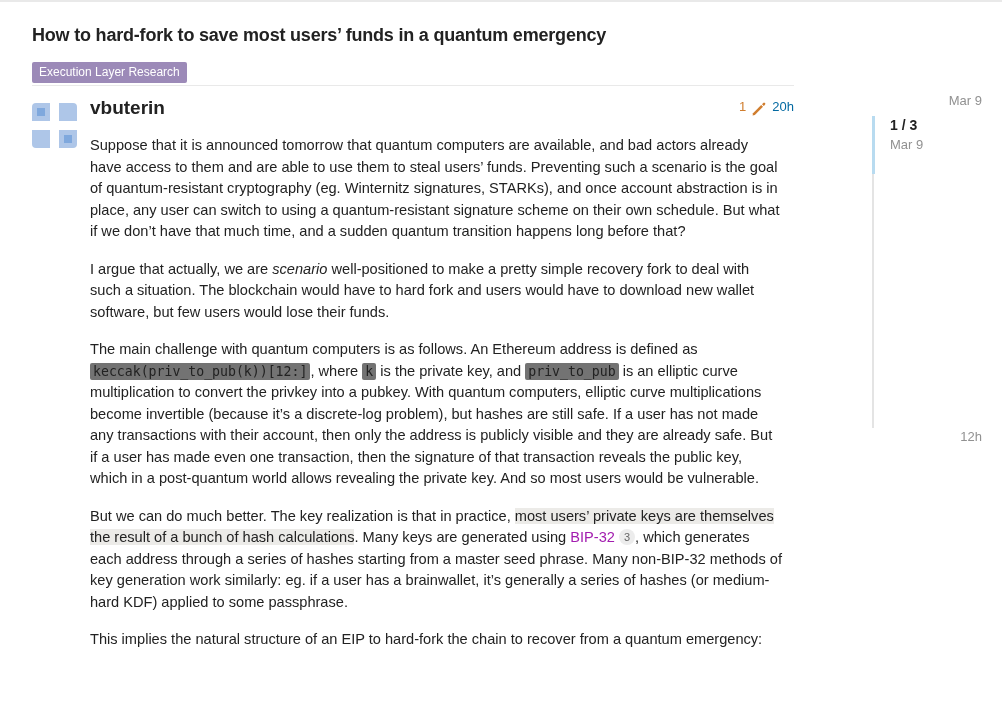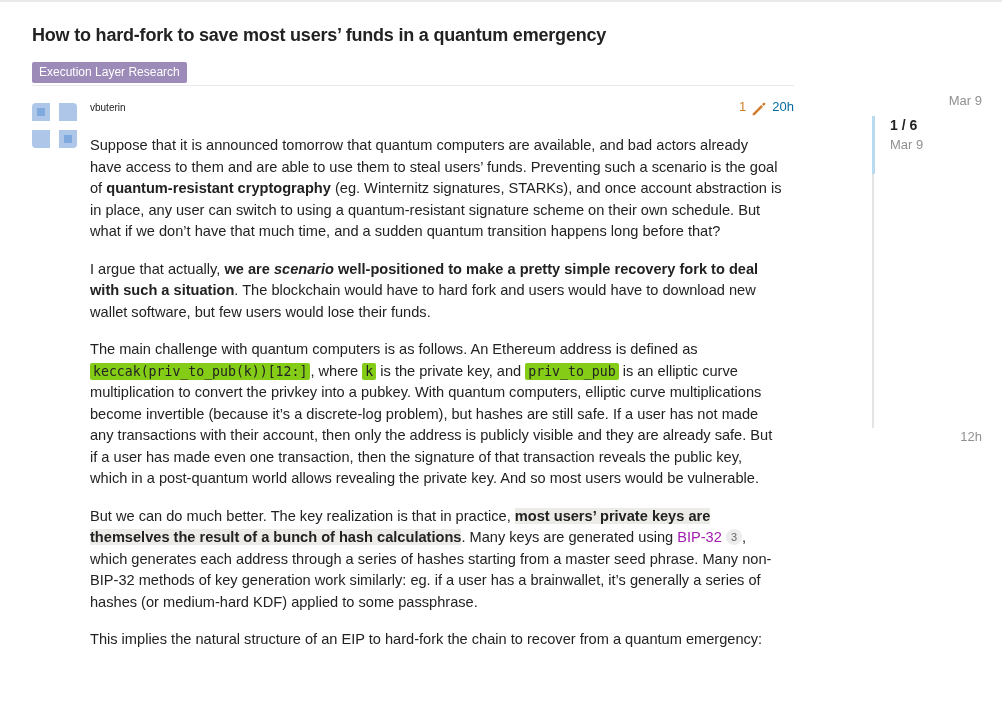--- a/index.html
+++ b/index.html
@@ -103,22 +103,22 @@
     width: 8px; height: 8px;
     background: #7fa8dd;
   }
 
   .post-head {
     position: relative;
     height: 28px;
     padding-left: 58px;
   }
   .username {
-    font-size: 10px;
-    font-weight: normal;
+    font-size: 19px;
+    font-weight: bold;
     color: #222222;
     line-height: 22px;
   }
   .post-meta {
     position: absolute;
     right: 0;
     top: 2px;
     display: flex;
     align-items: center;
     gap: 6px;
@@ -147,21 +147,21 @@
     margin: 0 0 16px 0;
     font-size: 14.6px;
     line-height: 21.5px;
     color: #222222;
     max-width: 692px;
   }
   .post-body p:last-child { margin-bottom: 0; }
   code {
     font-family: "DejaVu Sans Mono", monospace;
     font-size: 13.2px;
-    background: #84cc16;
+    background: #737373;
     color: #222222;
     padding: 1px 3px;
     border-radius: 2px;
   }
   a.link {
     color: #a21caf;
     text-decoration: none;
   }
   .ref-count {
     display: inline-block;
@@ -169,21 +169,21 @@
     color: #666666;
     border-radius: 9px;
     font-size: 11px;
     line-height: 14px;
     padding: 1px 5px;
     position: relative;
     top: -1px;
   }
   .hl { background: #ecebe8; }
   em { font-style: italic; }
-  strong { font-weight: bold; text-align: right; }
+  strong { font-weight: normal; text-align: right; }
 
   
   .timeline {
     position: absolute;
     top: 92px;
     right: 20px;
     width: 110px;
     text-align: right;
   }
   .tl-date-top {
@@ -288,20 +288,20 @@
 
     </div>
   </div>
 
   <div class="timeline">
     <div class="tl-date-top">Mar 9</div>
     <div class="tl-track">
       <div class="tl-line"></div>
       <div class="tl-handle"></div>
       <div class="tl-now">
-        <div class="tl-pos">1 / 6</div>
+        <div class="tl-pos">1 / 3</div>
         <div class="tl-pos-date">Mar 9</div>
       </div>
     </div>
     <div class="tl-date-bottom">12h</div>
   </div>
 
 </div>
 
 </body></html>

